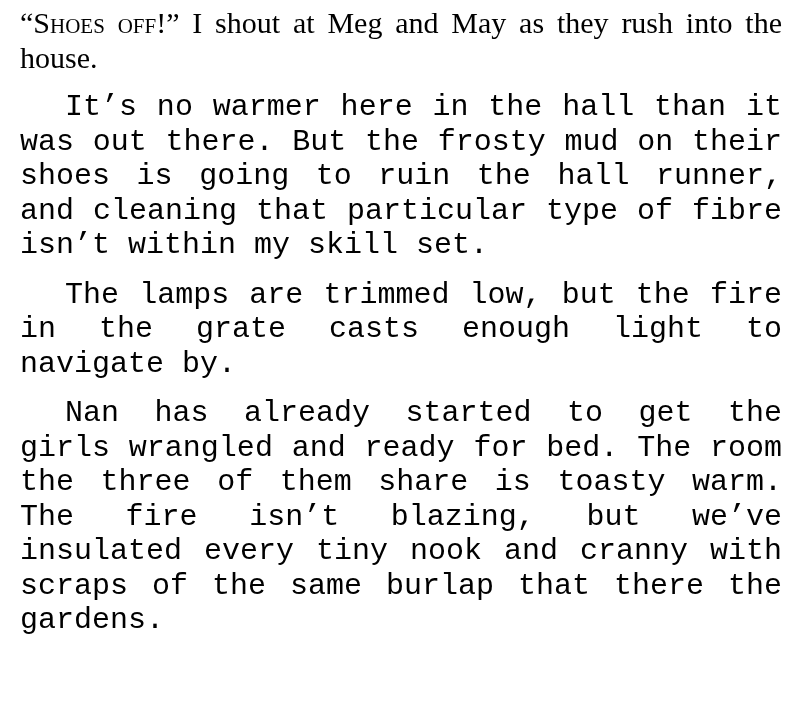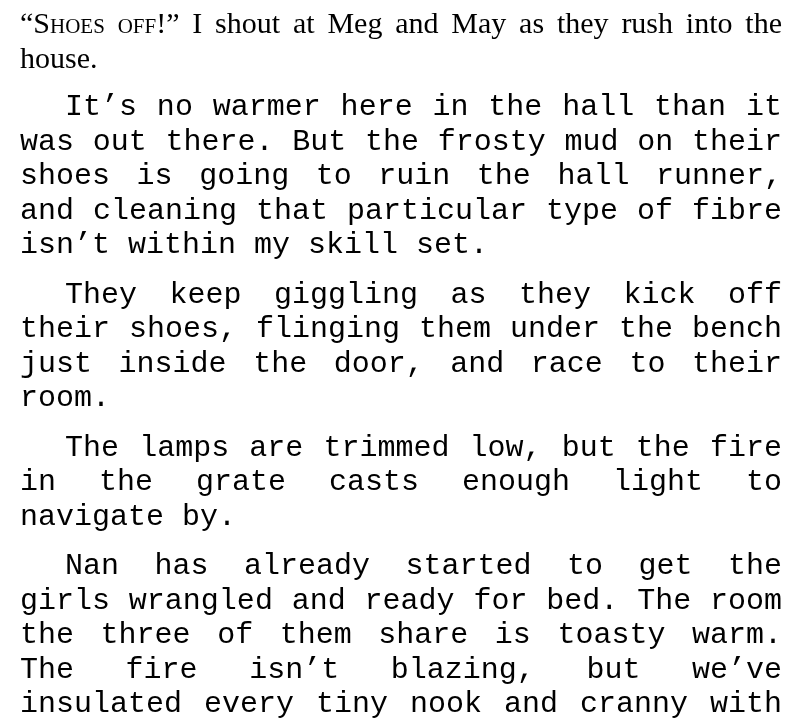--- a/index.html
+++ b/index.html
@@ -37,17 +37,16 @@
     font-variant: small-caps;
   }
 </style>
 </head>
 <body style="background: rgb(255, 255, 255); color: rgb(0, 0, 0);">
 
 <main class="book-page">
   <section id="paragraphs">
       <p class="para"><span class="smallcaps">“Shoes off!”</span><span> I shout at Meg and May as they rush into the house.</span></p>
       <p class="para indent"><span>It’s no warmer here in the hall than it was out there. But the frosty mud on their shoes is going to ruin the hall runner, and cleaning that particular type of fibre isn’t within my skill set.</span></p>
-      <p class="para indent"><span>They keep giggling as they kick off their shoes, flinging them under the bench just inside the door, and race to their room.</span></p>
       <p class="para indent"><span>The lamps are trimmed low, but the fire in the grate casts enough light to navigate by.</span></p>
-      <p class="para indent"><span>Nan has already started to get the girls wrangled and ready for bed. The room the three of them share is toasty warm. The fire isn’t blazing, but we’ve insulated every tiny nook and cranny with scraps of the same burlap that covers the gardens.</span></p>
+      <p class="para indent"><span>Nan has already started to get the girls wrangled and ready for bed. The room the three of them share is toasty warm. The fire isn’t blazing, but we’ve insulated every tiny nook and cranny with scraps of the same burlap that there the gardens.</span></p>
     </section>
 </main>
 
 </body></html>

